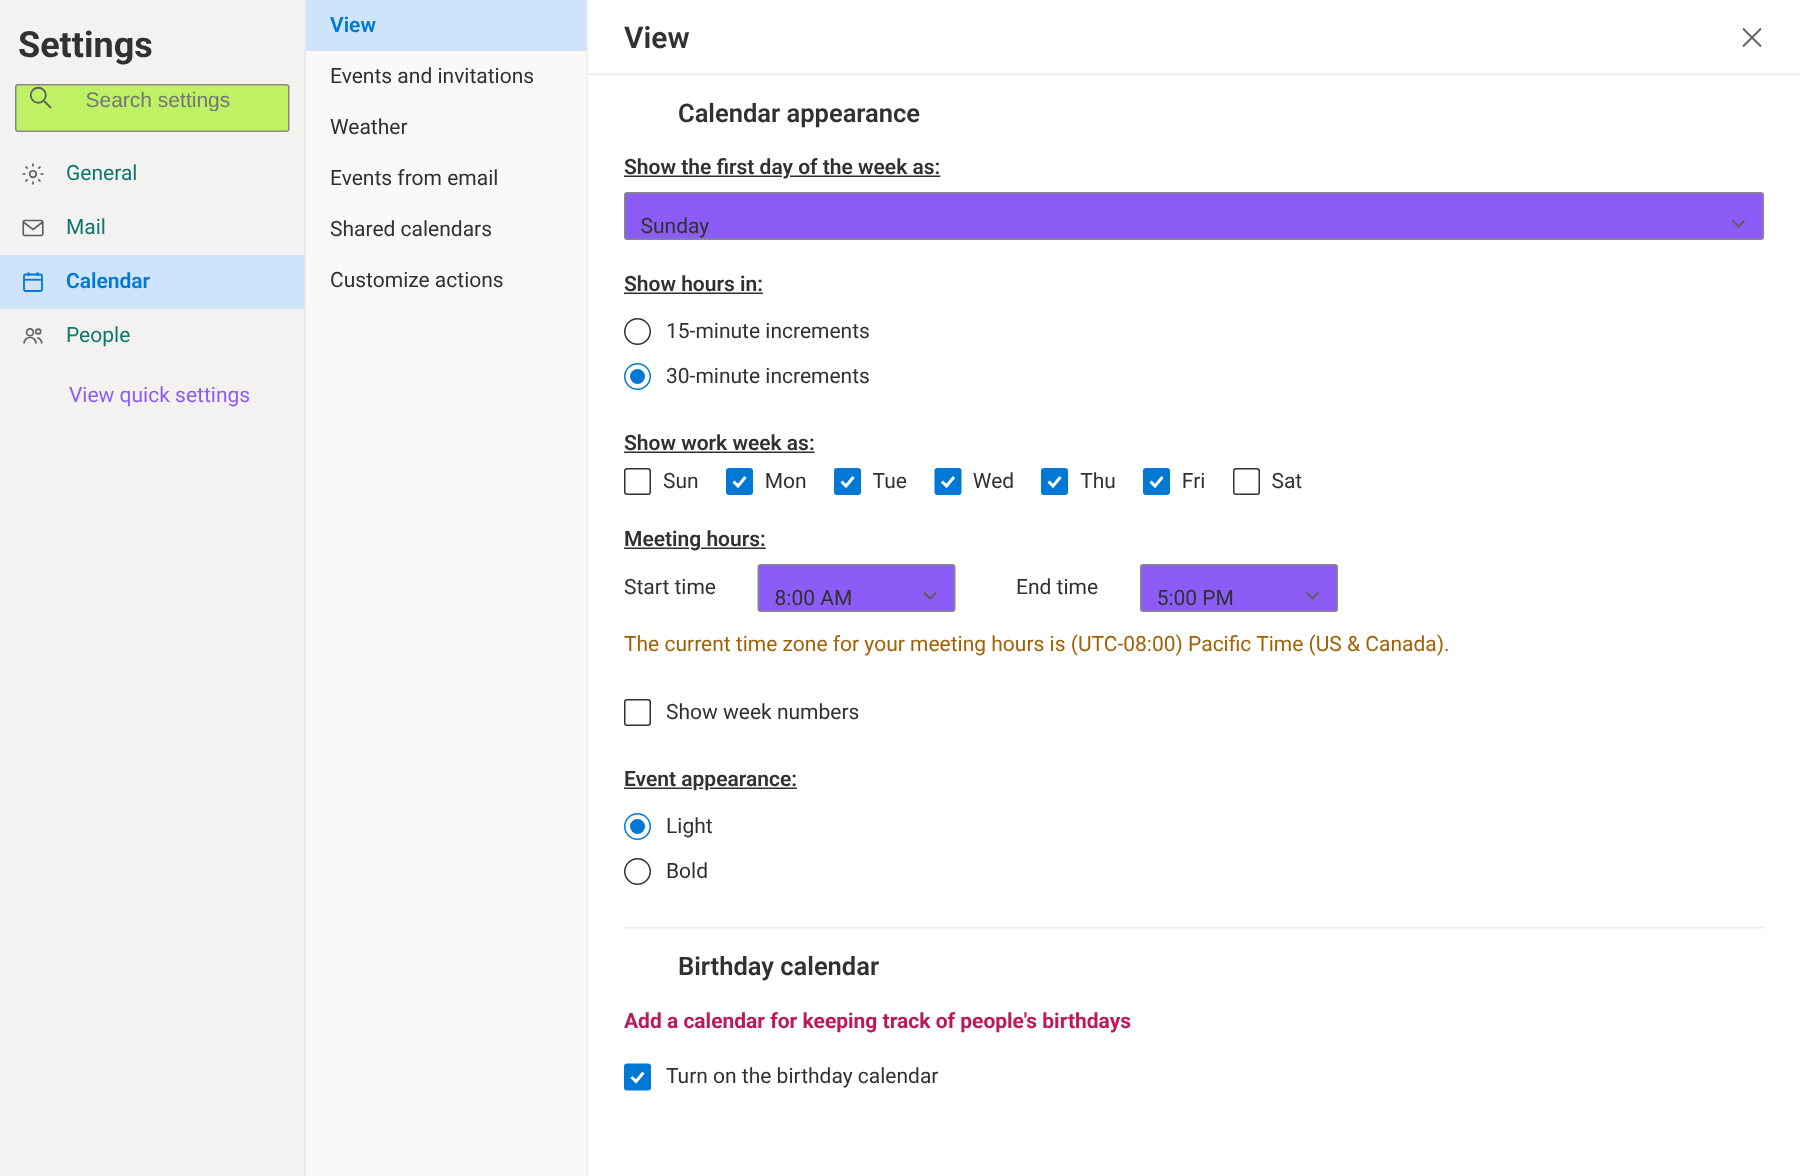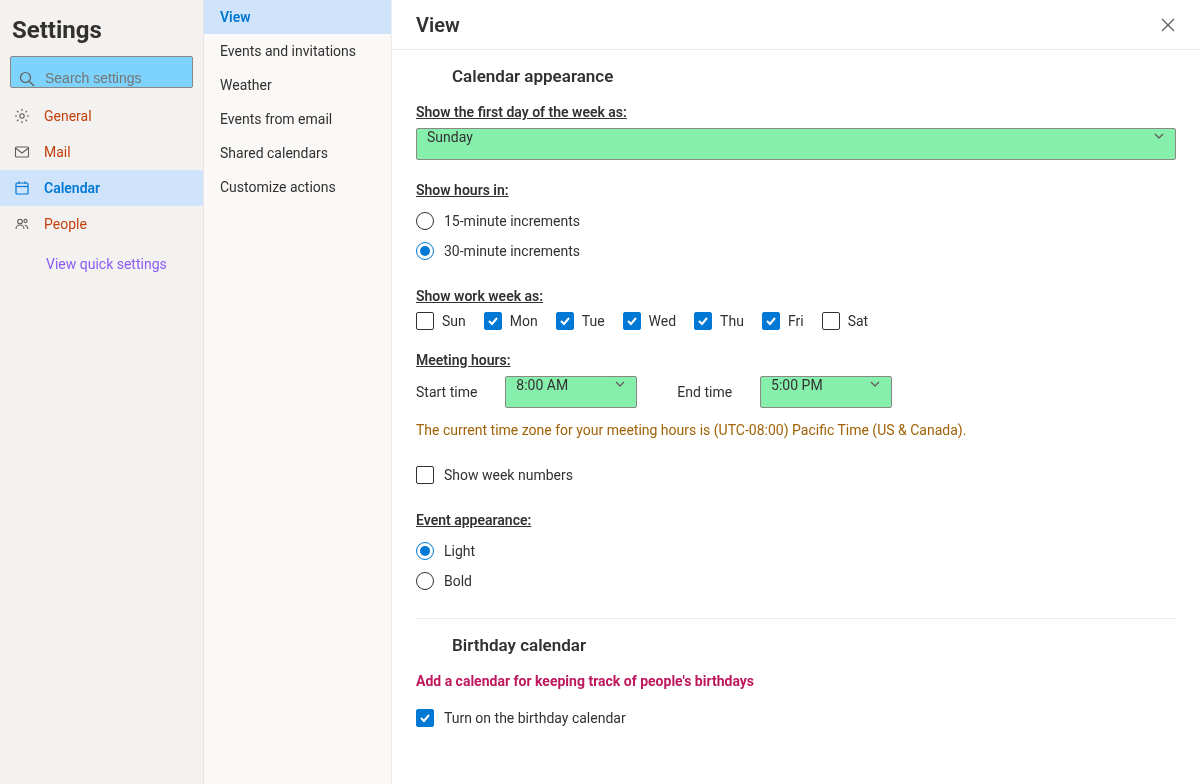--- a/index.html
+++ b/index.html
@@ -24,44 +24,44 @@
     border-right: 1px solid #e8e7e5;
   }
   .settings-title {
     font-size: 24px;
     font-weight: 700;
     padding: 6px 12px 12px 12px;
   }
   .search-wrap { padding: 0 10px 10px 10px; }
   .search-box {
     display: flex;
-    align-items: flex-end;
+    align-items: flex-start;
     height: 32px;
     border: 1px solid #8a8886;
     border-radius: 2px;
     padding: 0 8px;
-    background: #7dd3fc;
-    gap: 8px;
+    background: #bef264;
+    gap: 20px;
   }
   .search-box input {
     border: none;
     outline: none;
     background: transparent;
     font-size: 14px;
     width: 100%;
     color: #605e5c;
   }
   .nav-item {
     display: flex;
     align-items: center;
     height: 36px;
     padding: 0 14px;
     gap: 14px;
     cursor: pointer;
-    color: #c2410c;
+    color: #0f766e;
   }
   .nav-item.active { background: #cfe4fa; color: #0078d4; }
   .nav-item.active .nav-label { font-weight: 600; }
   .nav-icon { width: 16px; height: 16px; display:inline-flex; align-items:center; justify-content:center; }
   .nav-icon svg { width: 16px; height: 16px; }
   .quick-link {
     padding: 14px 14px 0 46px;
     color: #8b5cf6;
     cursor: pointer;
   }
@@ -122,25 +122,25 @@
     font-weight: 600;
     font-size: 14px;
     margin-bottom: 8px;
     text-decoration: underline;
   }
   .dropdown {
     height: 32px;
     border: 1px solid #8a8886;
     border-radius: 2px;
     display: flex;
-    align-items: flex-start;
+    align-items: flex-end;
     justify-content: space-between;
     padding: 0 10px;
     cursor: pointer;
-    background: #86efac;
+    background: #8b5cf6;
     width: 100%;
   }
   .dropdown.small { width: 132px; }
   .chev { color:#605e5c; }
   .radio-row, .check-row {
     display: flex;
     align-items: center;
     gap: 10px;
     height: 30px;
   }

